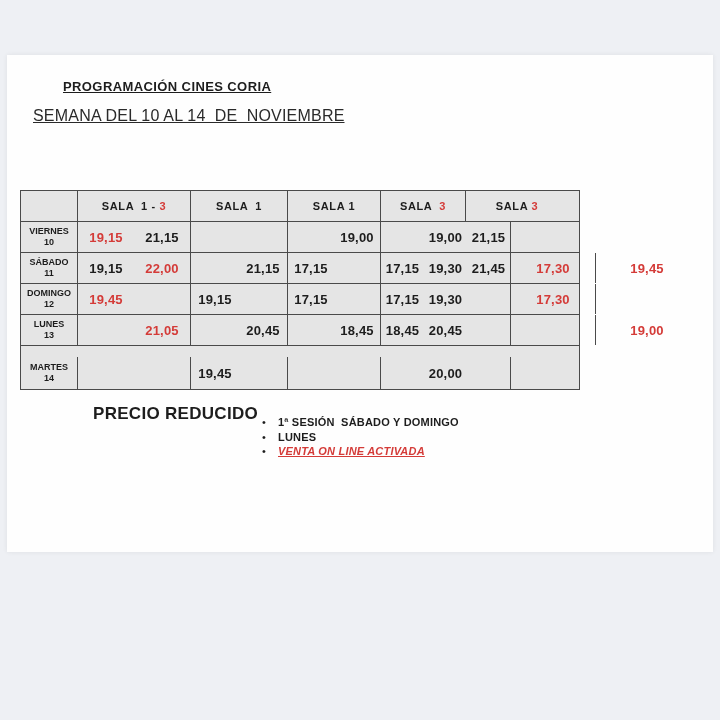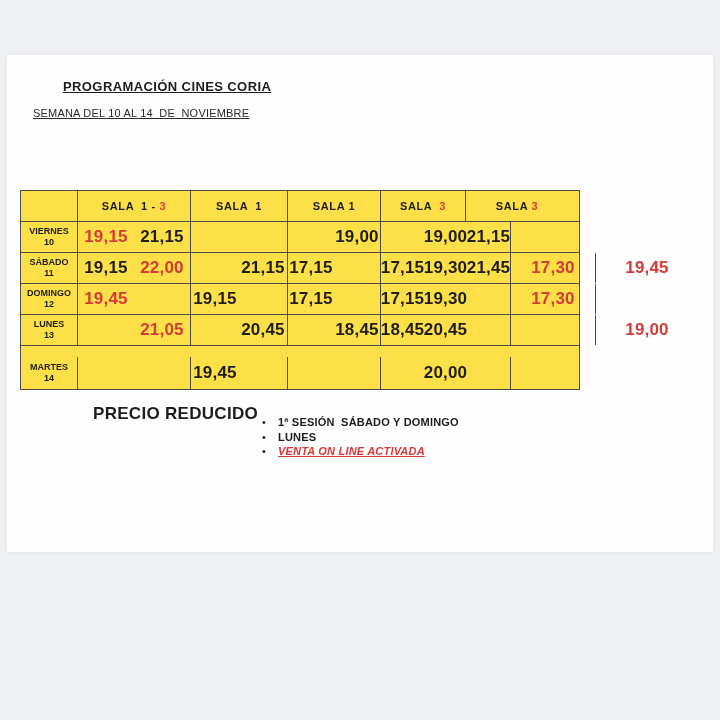--- a/index.html
+++ b/index.html
@@ -16,56 +16,56 @@
     background: var(--doc-bg, #fff);
     box-shadow: 0 0 5px rgba(0,0,0,0.07);
   }
   .doc-title {
     position:absolute; left:56px; top:24px;
     font-size:13px; font-weight:bold; letter-spacing:0.4px;
     text-decoration: underline; white-space:pre; color:#1d1d1d;
   }
   .doc-subtitle {
     position:absolute; left:26px; top:52px;
-    font-size:11px; letter-spacing:0.2px;
+    font-size:16px; letter-spacing:0.2px;
     text-decoration: underline; white-space:pre; color:#2a2a2a;
   }
   .titles-row {
     position:absolute; left:13px; top:98px; width:679px;
     display:flex; align-items:flex-start;
   }
   .spacer { width:57px; flex:none; }
   .movie-title {
     flex:none; text-align:center;
     font-size:10px; font-weight:bold; line-height:10.5px;
     white-space:pre-line; color:#1d1d1d; letter-spacing:0.1px;
   }
   .schedule-table {
     position:absolute; left:13px; top:135px; width:560px;
     border:1px solid var(--border, #4a4a4a);
-    background:#fde047;
+    background:#e5e5e5;
   }
   .t-row { display:flex; height:31px; border-bottom:1px solid var(--border, #4a4a4a); }
   .t-row:last-child { border-bottom:none; height:32px;margin-top:11px; }
   .cell { flex:none; border-right:1px solid var(--border, #4a4a4a); height:100%; }
   .cell:last-child { border-right:none; }
   .day-cell {
     width:57px; display:flex; flex-direction:column;
     align-items:center; justify-content:center;
     font-size:9px; font-weight:bold; line-height:11px; color:#1d1d1d;
   }
   .sala-cell {
     display:flex; align-items:center; justify-content:center;
     font-size:11px; font-weight:bold; letter-spacing:0.6px;
     white-space:pre; color:#1d1d1d;
   }
   .sala-red { color: var(--red, #d43b38); }
   .time-cell { display:flex; align-items:center; }
   .slot { flex:1 1 0; display:flex; align-items:center; justify-content:center; min-width:0; }
-  .time { font-size:17px; font-weight:bold; color:#1d1d1d; letter-spacing:0.2px; }
+  .time { font-size:13px; font-weight:bold; color:#1d1d1d; letter-spacing:0.2px; }
   .time.red { color: var(--red, #d43b38); }
   .footer-heading {
     position:absolute; left:86px; top:349px;
     font-size:17px; font-weight:bold; letter-spacing:0.3px; color:#1d1d1d;
   }
   .bullet-list { position:absolute; left:255px; top:361px; }
   .bullet-item { display:flex; align-items:baseline; margin-bottom:2.5px; }
   .bullet-dot { font-size:11px; width:16px; flex:none; color:#1d1d1d; }
   .bullet-text {
     font-size:11px; font-weight:bold; white-space:pre;

